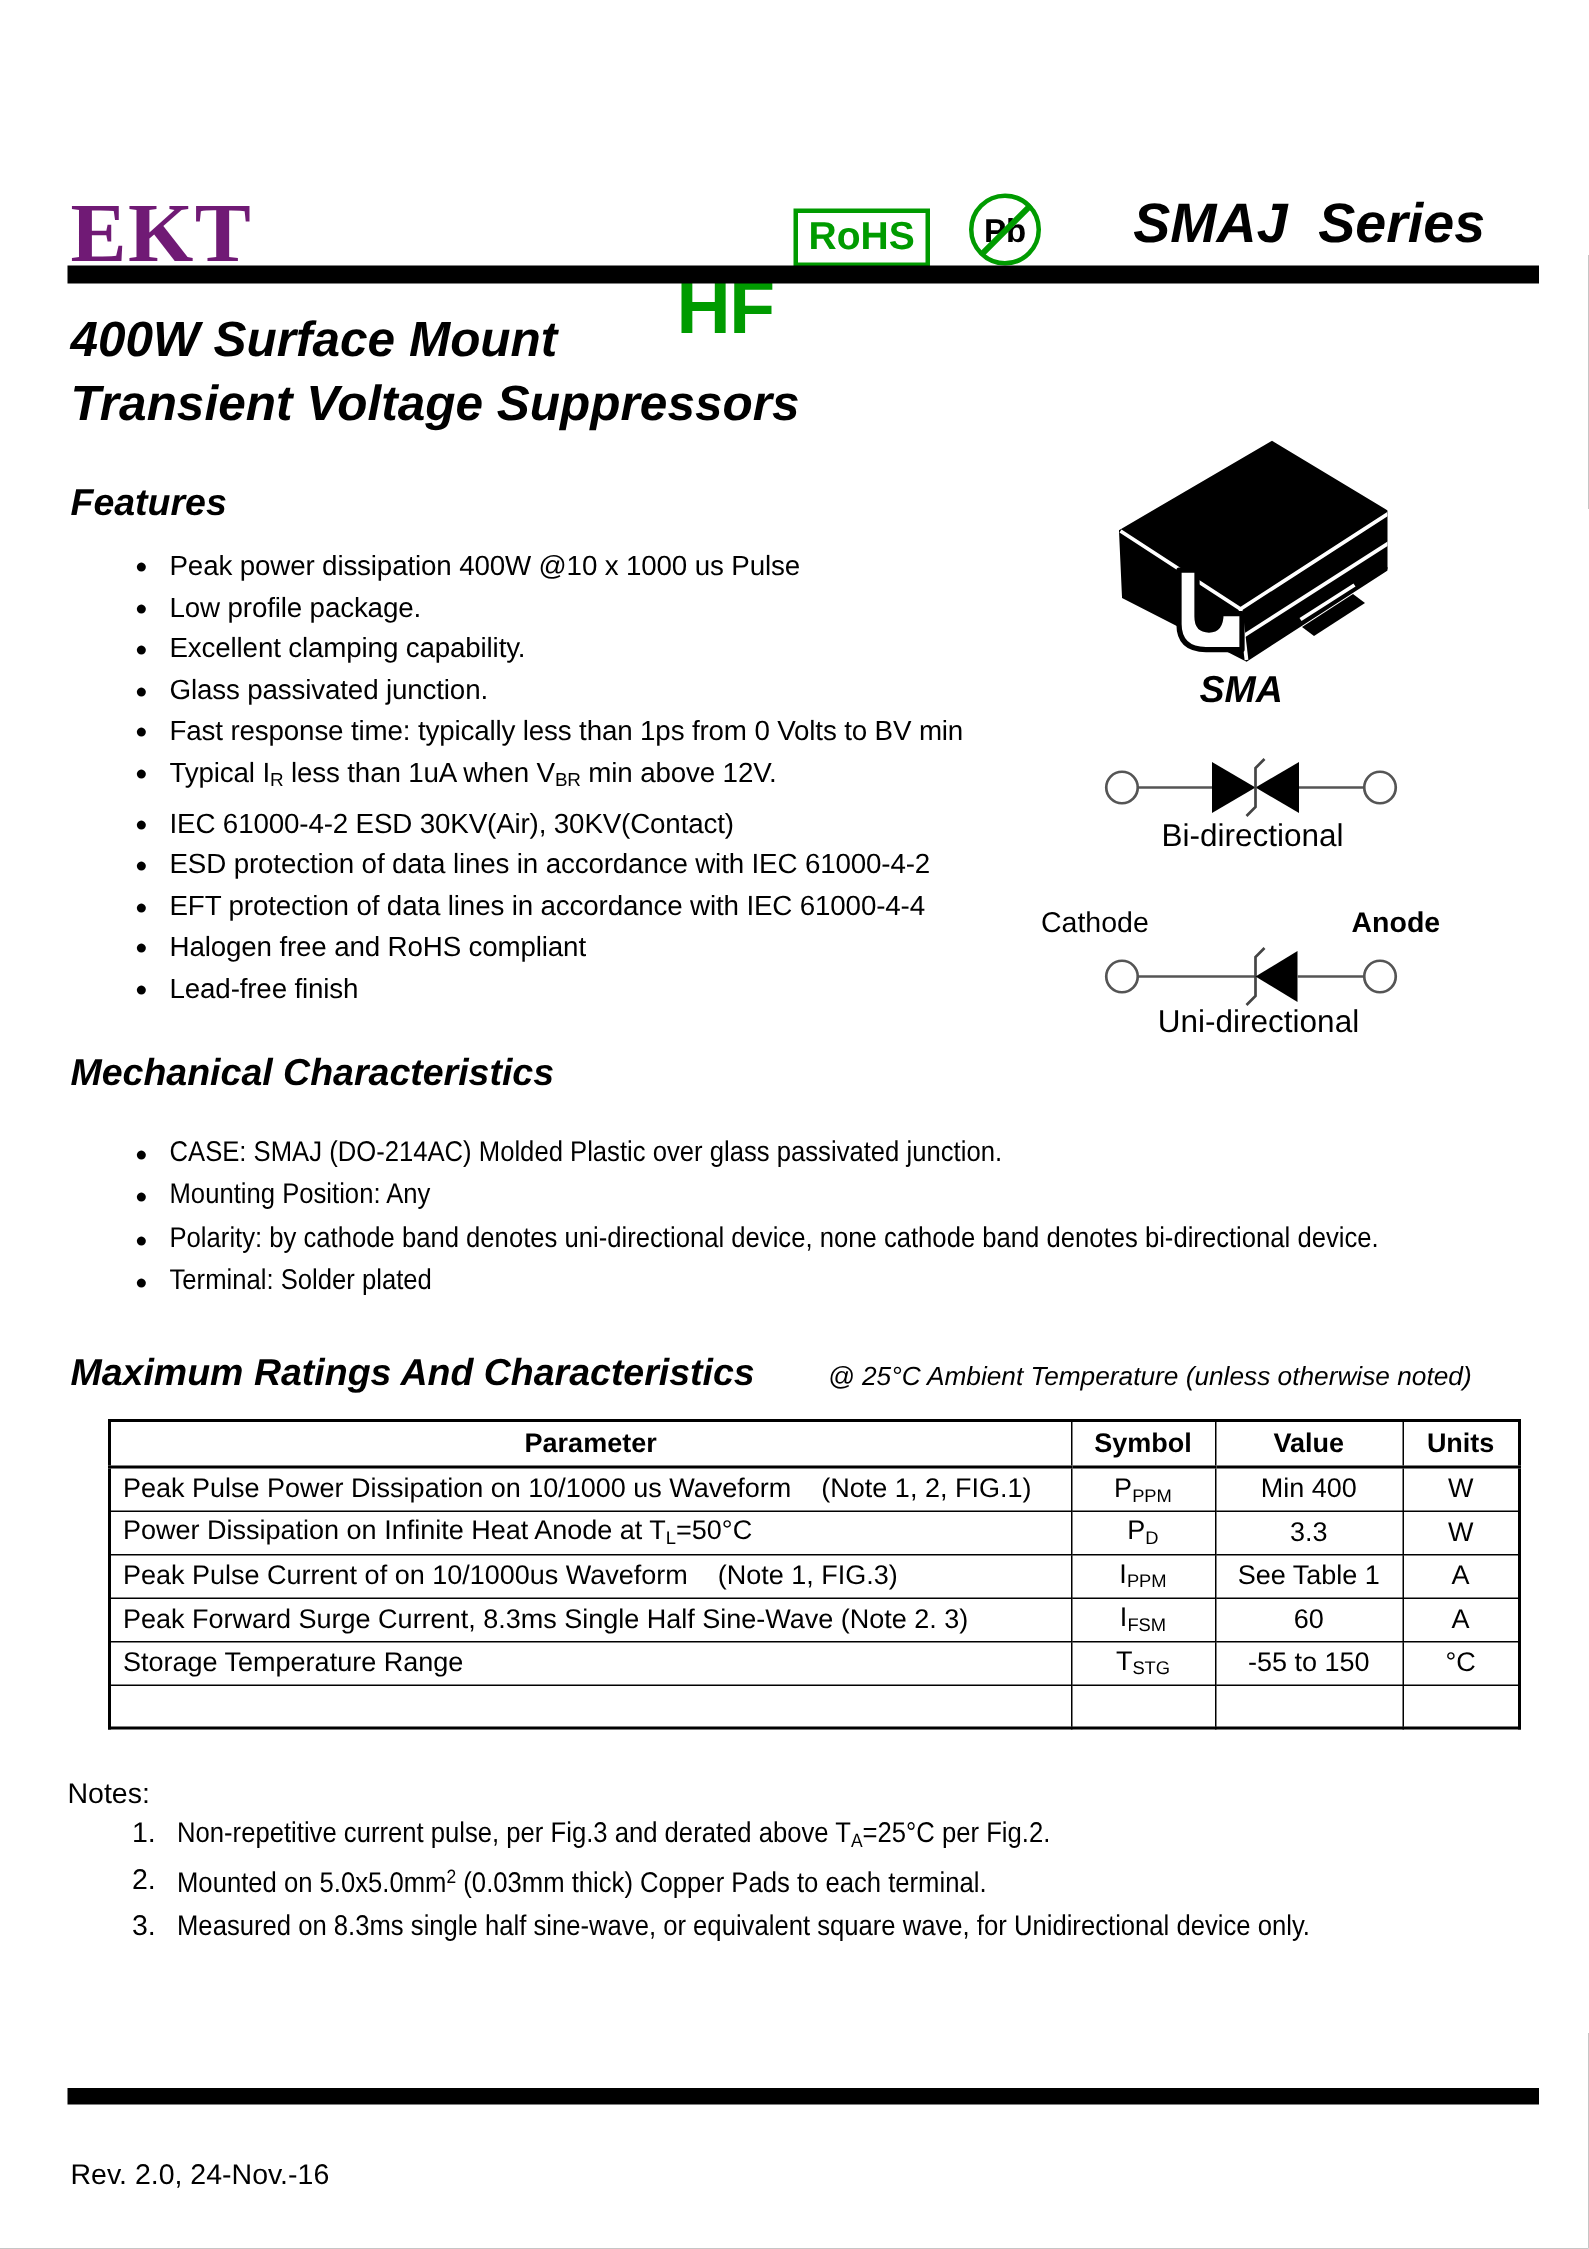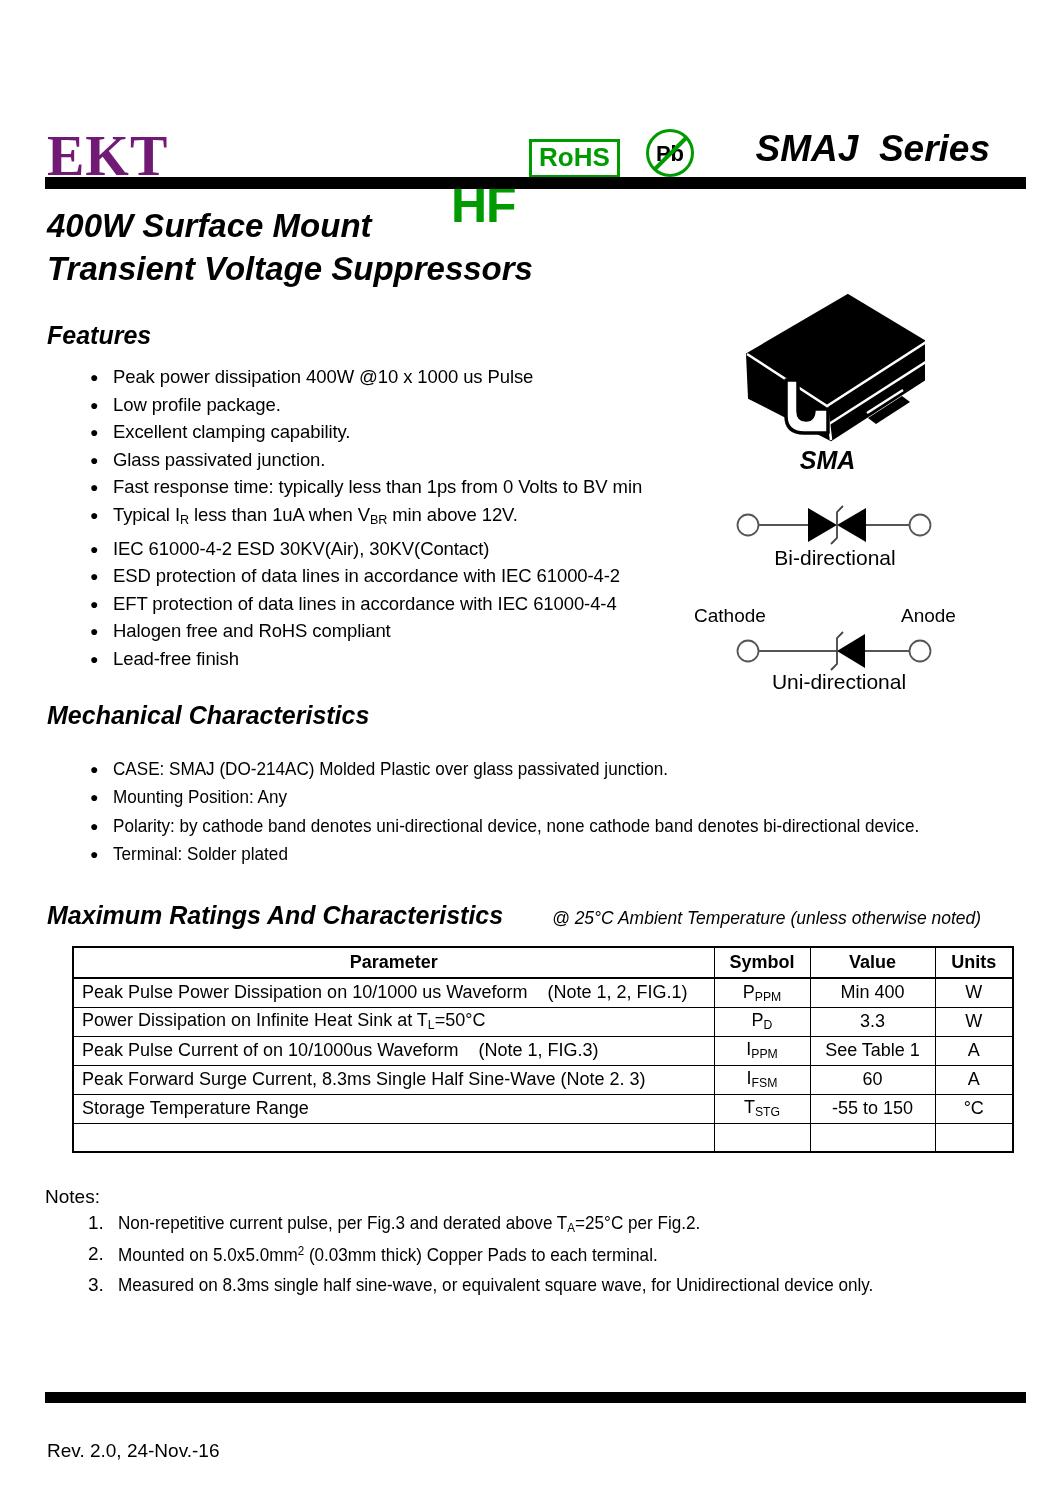--- a/index.html
+++ b/index.html
@@ -66,21 +66,21 @@
   .mech-list li { line-height:28.3px; }
   .narrow { display:inline-block; transform:scaleX(0.9); transform-origin:0 50%; white-space:nowrap; }
 
   
   .sma-figure { position:absolute; left:730px; top:290px; width:195px; height:152px; }
   .sma-label { position:absolute; left:730px; top:446px; width:195px; text-align:center;
                font-size:25px; font-weight:bold; font-style:italic; }
   .bidir-svg { position:absolute; left:733px; top:503px; width:204px; height:44px; }
   .bidir-label { position:absolute; left:733px; top:546px; width:204px; text-align:center; font-size:21px; }
   .cathode-label { position:absolute; left:694px; top:605px; font-size:19px; }
-  .anode-label  { position:absolute; left:901px; top:605px; font-size:19px; }
+  .anode-label  { position:absolute; left:901px; top:605px; font-size:19px;font-weight:bold; }
   .unidir-svg { position:absolute; left:733px; top:629px; width:204px; height:44px; }
   .unidir-label { position:absolute; left:737px; top:670px; width:204px; text-align:center; font-size:21px; }
 
   
   .ratings-table {
     position:absolute; left:72px; top:946px; width:940px;
     border-collapse:collapse; table-layout:fixed; font-size:18px;
   }
   .ratings-table col.c-param { width:641px; }
   .ratings-table col.c-symbol { width:96px; }
@@ -263,21 +263,21 @@
     <tbody>
 
         <tr>
           <td class="param"><span>Peak Pulse Power Dissipation on 10/1000 us Waveform    (Note 1, 2, FIG.1)</span></td>
           <td><span>P</span><span class="sub">PPM</span></td>
           <td>Min 400</td>
           <td>W</td>
         </tr>
 
         <tr>
-          <td class="param"><span>Power Dissipation on Infinite Heat Sink at T</span><span class="sub">L</span><span>=50°C</span></td>
+          <td class="param"><span>Power Dissipation on Infinite Heat Anode at T</span><span class="sub">L</span><span>=50°C</span></td>
           <td><span>P</span><span class="sub">D</span></td>
           <td>3.3</td>
           <td>W</td>
         </tr>
 
         <tr>
           <td class="param"><span>Peak Pulse Current of on 10/1000us Waveform    (Note 1, FIG.3)</span></td>
           <td><span>I</span><span class="sub">PPM</span></td>
           <td>See Table 1</td>
           <td>A</td>

